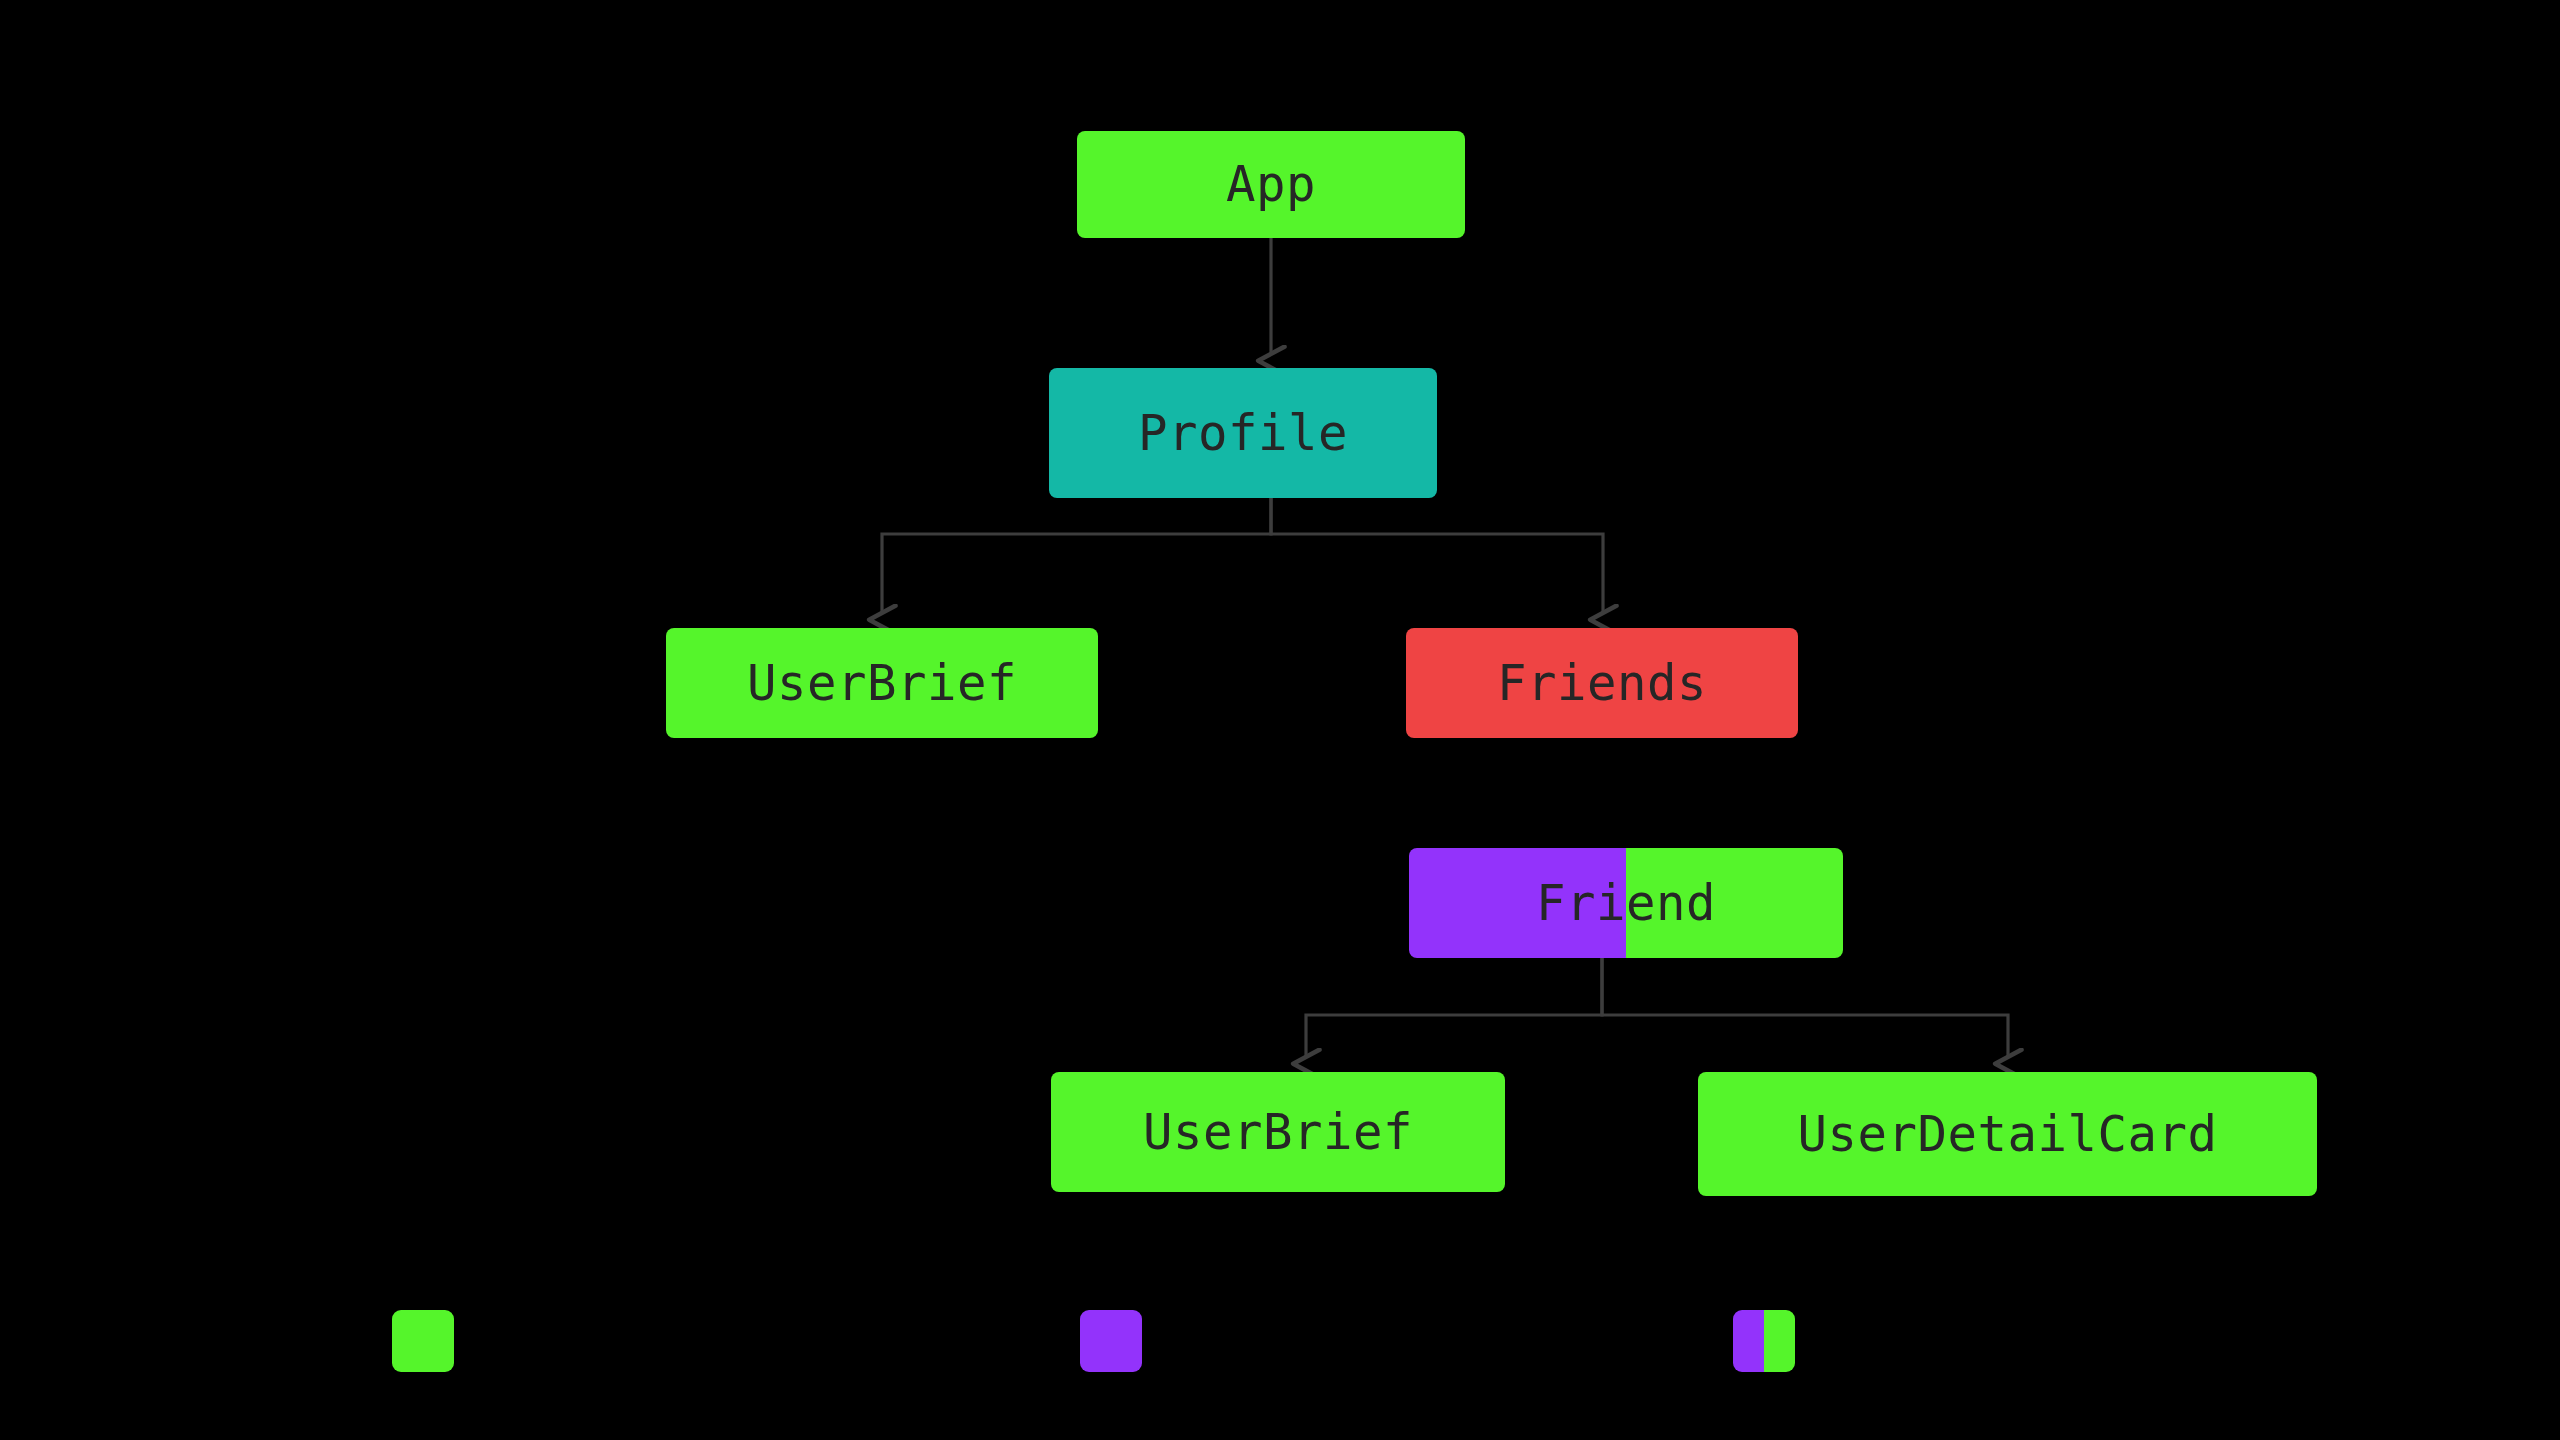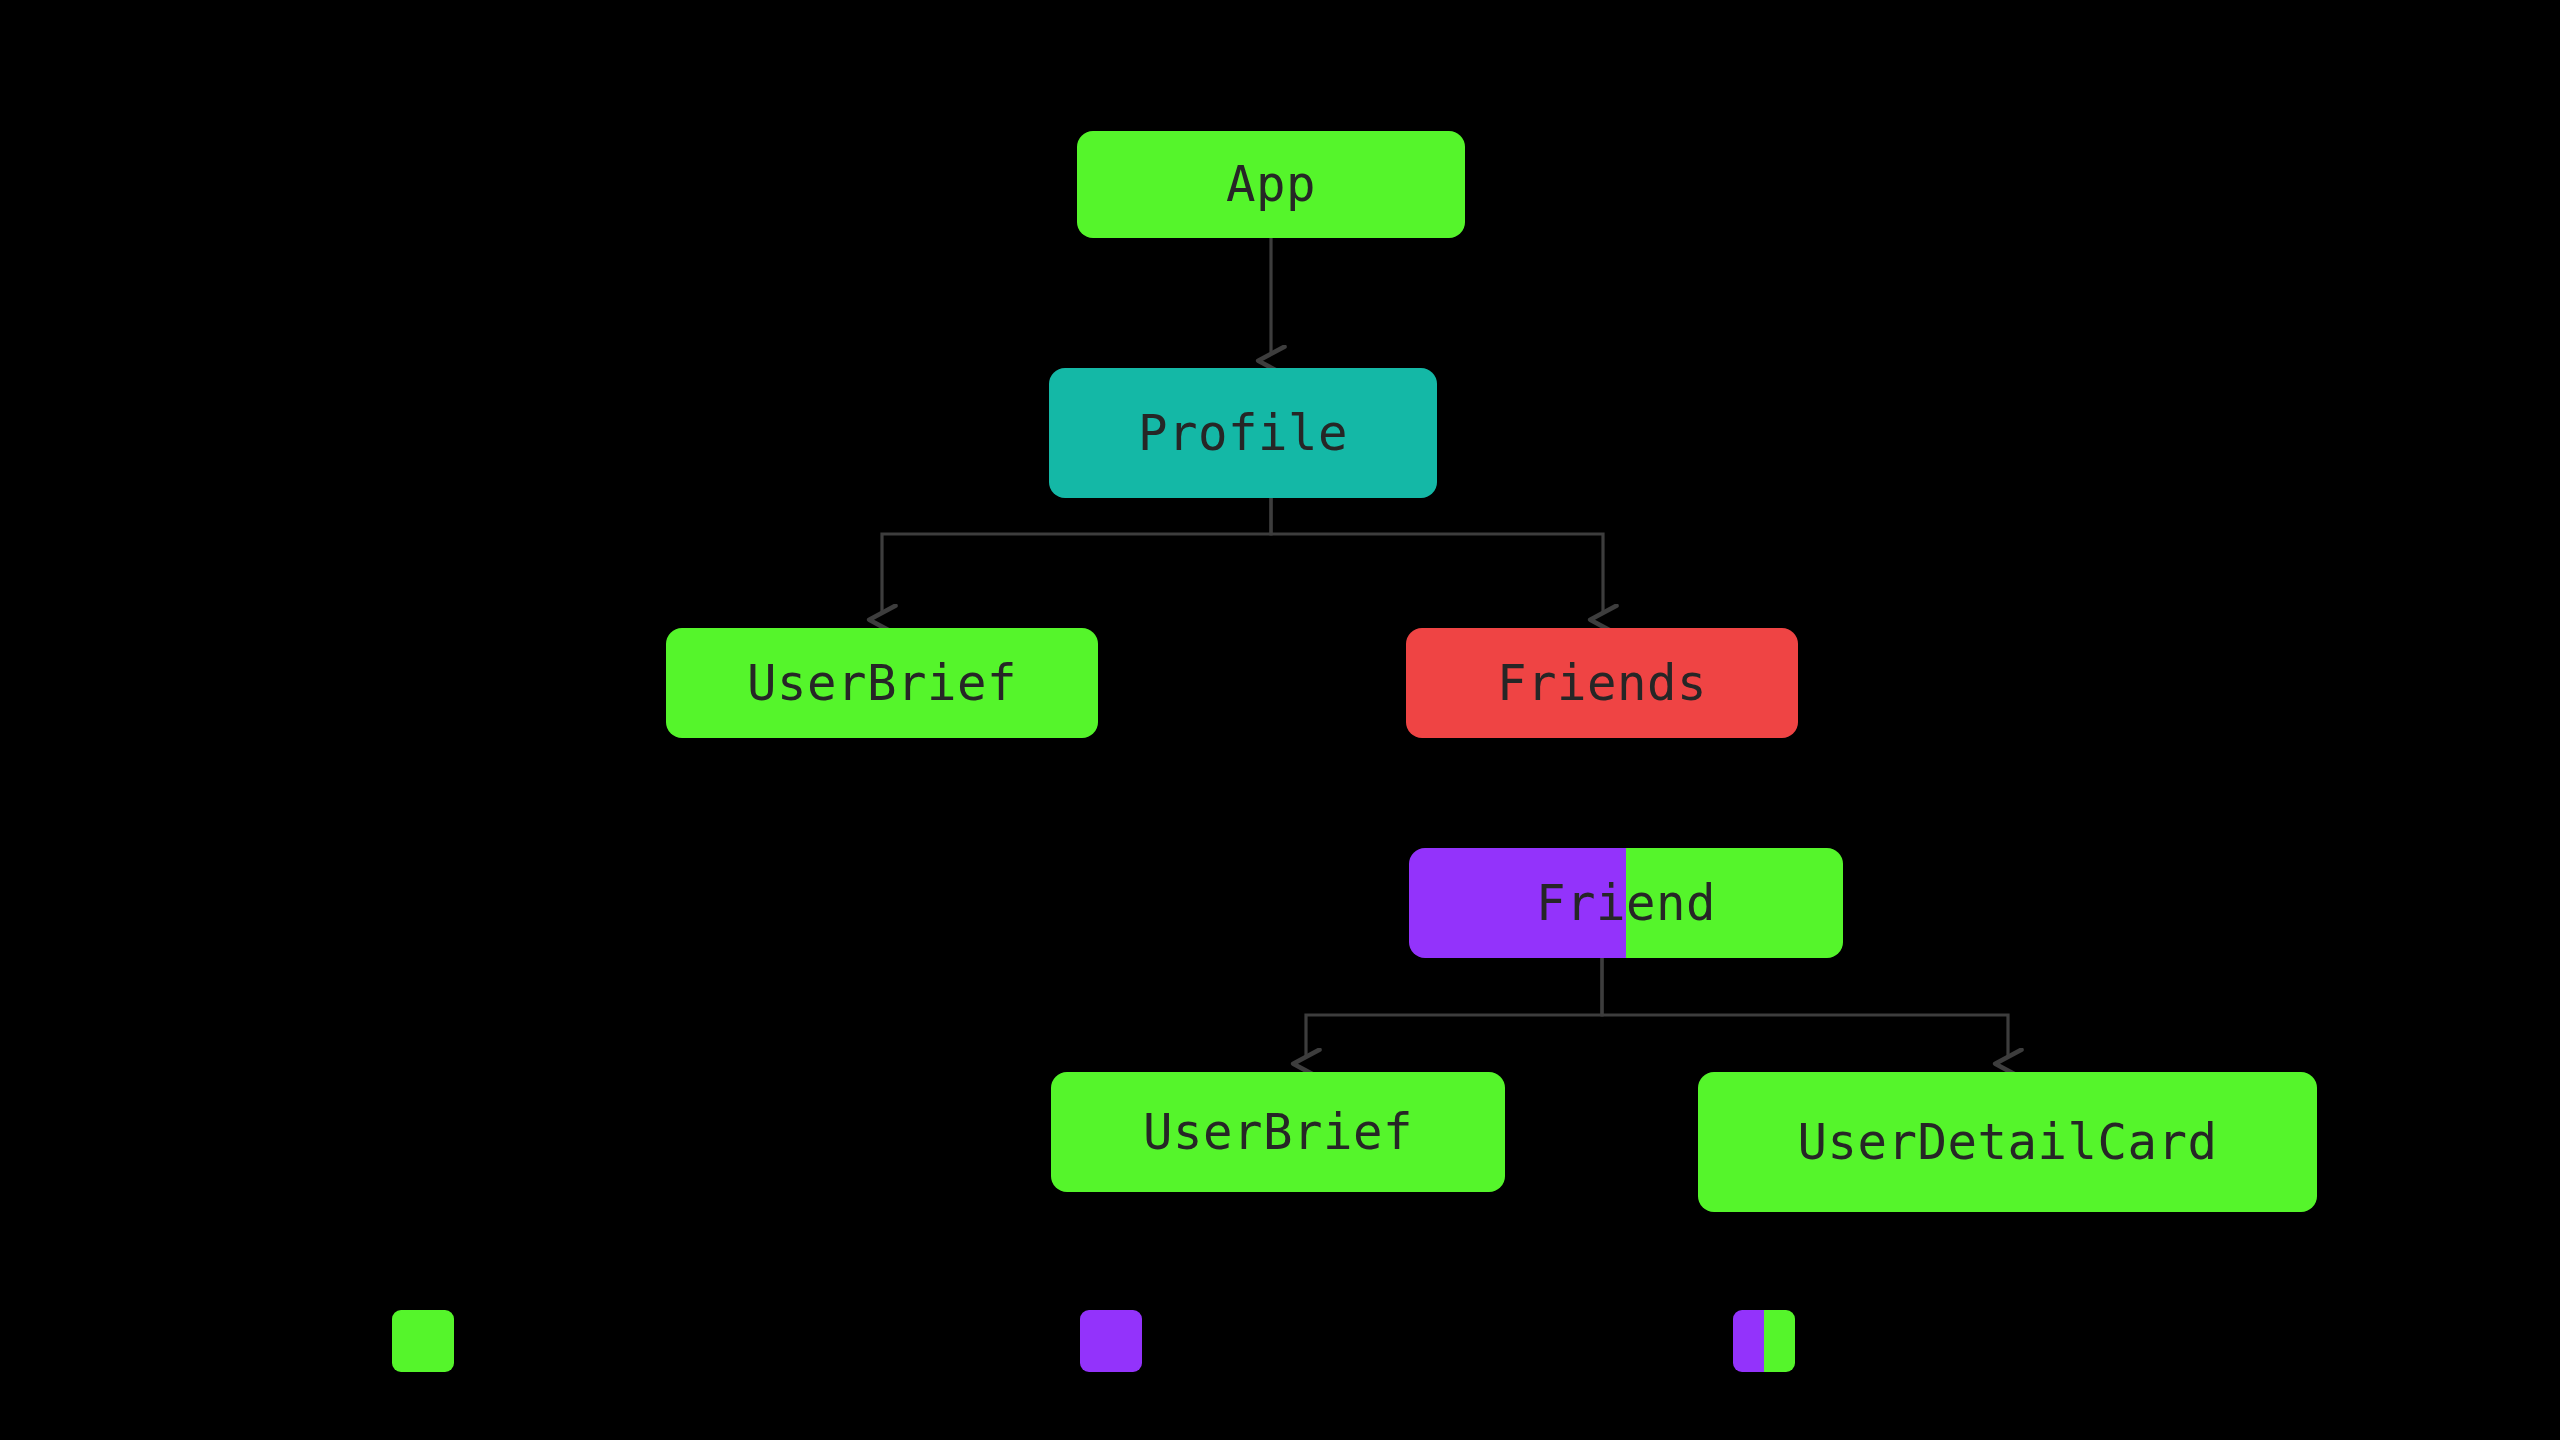--- a/index.html
+++ b/index.html
@@ -24,21 +24,21 @@
     position: absolute;
     left: 0;
     top: 0;
     width: 2560px;
     height: 1440px;
     pointer-events: none;
   }
   .node {
     position: absolute;
     box-sizing: border-box;
-    border-radius: 16px;
+    border-radius: 8px;
     display: flex;
     align-items: center;
     justify-content: center;
     overflow: hidden;
   }
   .node-label {
     position: relative;
     z-index: 2;
     color: #262626;
     font-family: "DejaVu Sans Mono", "Liberation Mono", monospace;
@@ -115,21 +115,21 @@
   <div class="node" style="left: 1409px; top: 848px; width: 434px; height: 110px; background: transparent;">
       <div class="fill-half fill-left" style="background: rgb(147, 51, 251);"></div>
       <div class="fill-half fill-right" style="background: rgb(85, 245, 43);"></div>
     <span class="node-label">Friend</span>
   </div>
 
   <div class="node" style="left: 1051px; top: 1072px; width: 454px; height: 120px; background: rgb(85, 245, 43);">
     <span class="node-label">UserBrief</span>
   </div>
 
-  <div class="node" style="left: 1698px; top: 1072px; width: 619px; height: 140px; background: rgb(85, 245, 43);">
+  <div class="node" style="left: 1698px; top: 1072px; width: 619px; height: 124px; background: rgb(85, 245, 43);">
     <span class="node-label">UserDetailCard</span>
   </div>
 
   <div>
     <div class="legend-swatch" style="left: 392px; top: 1310px; width: 62px; height: 62px; background: rgb(85, 245, 43);"></div>
     <div class="legend-swatch" style="left: 1080px; top: 1310px; width: 62px; height: 62px; background: rgb(147, 51, 251);"></div>
     <div class="legend-swatch" style="left: 1733px; top: 1310px; width: 62px; height: 62px; background: transparent;">
         <div class="fill-half fill-left" style="background: rgb(147, 51, 251);"></div>
         <div class="fill-half fill-right" style="background: rgb(85, 245, 43);"></div>
       </div>

